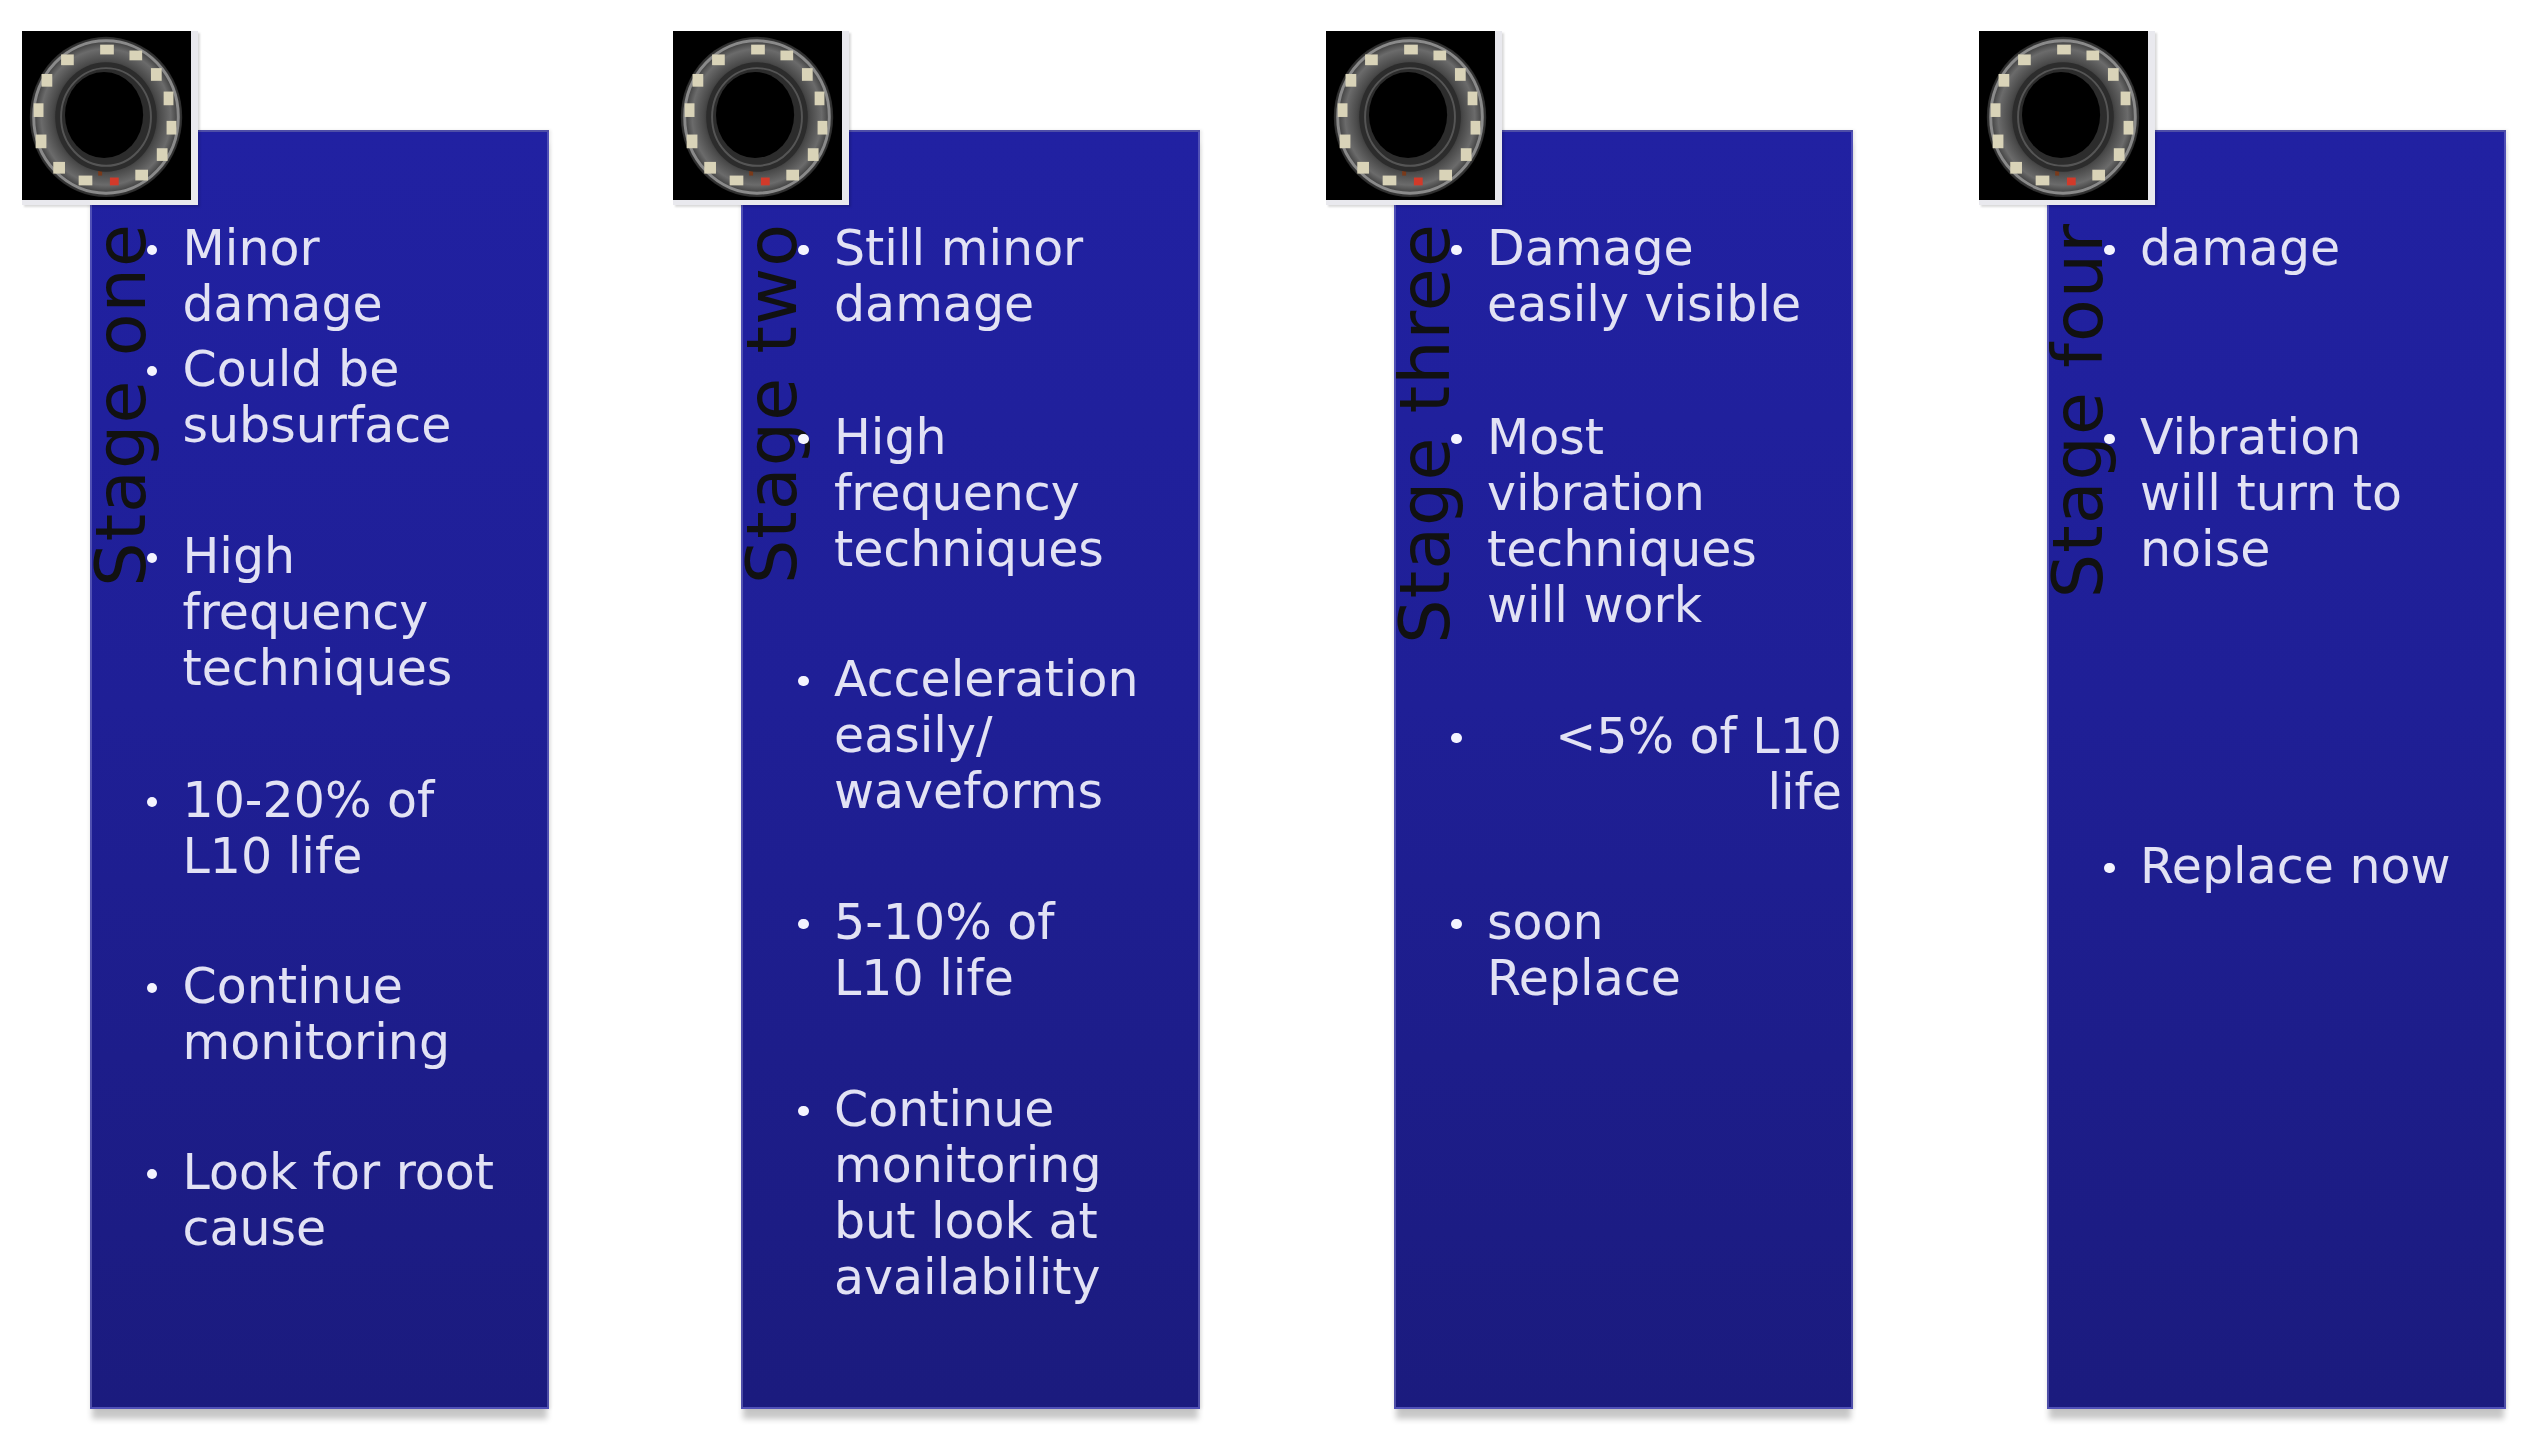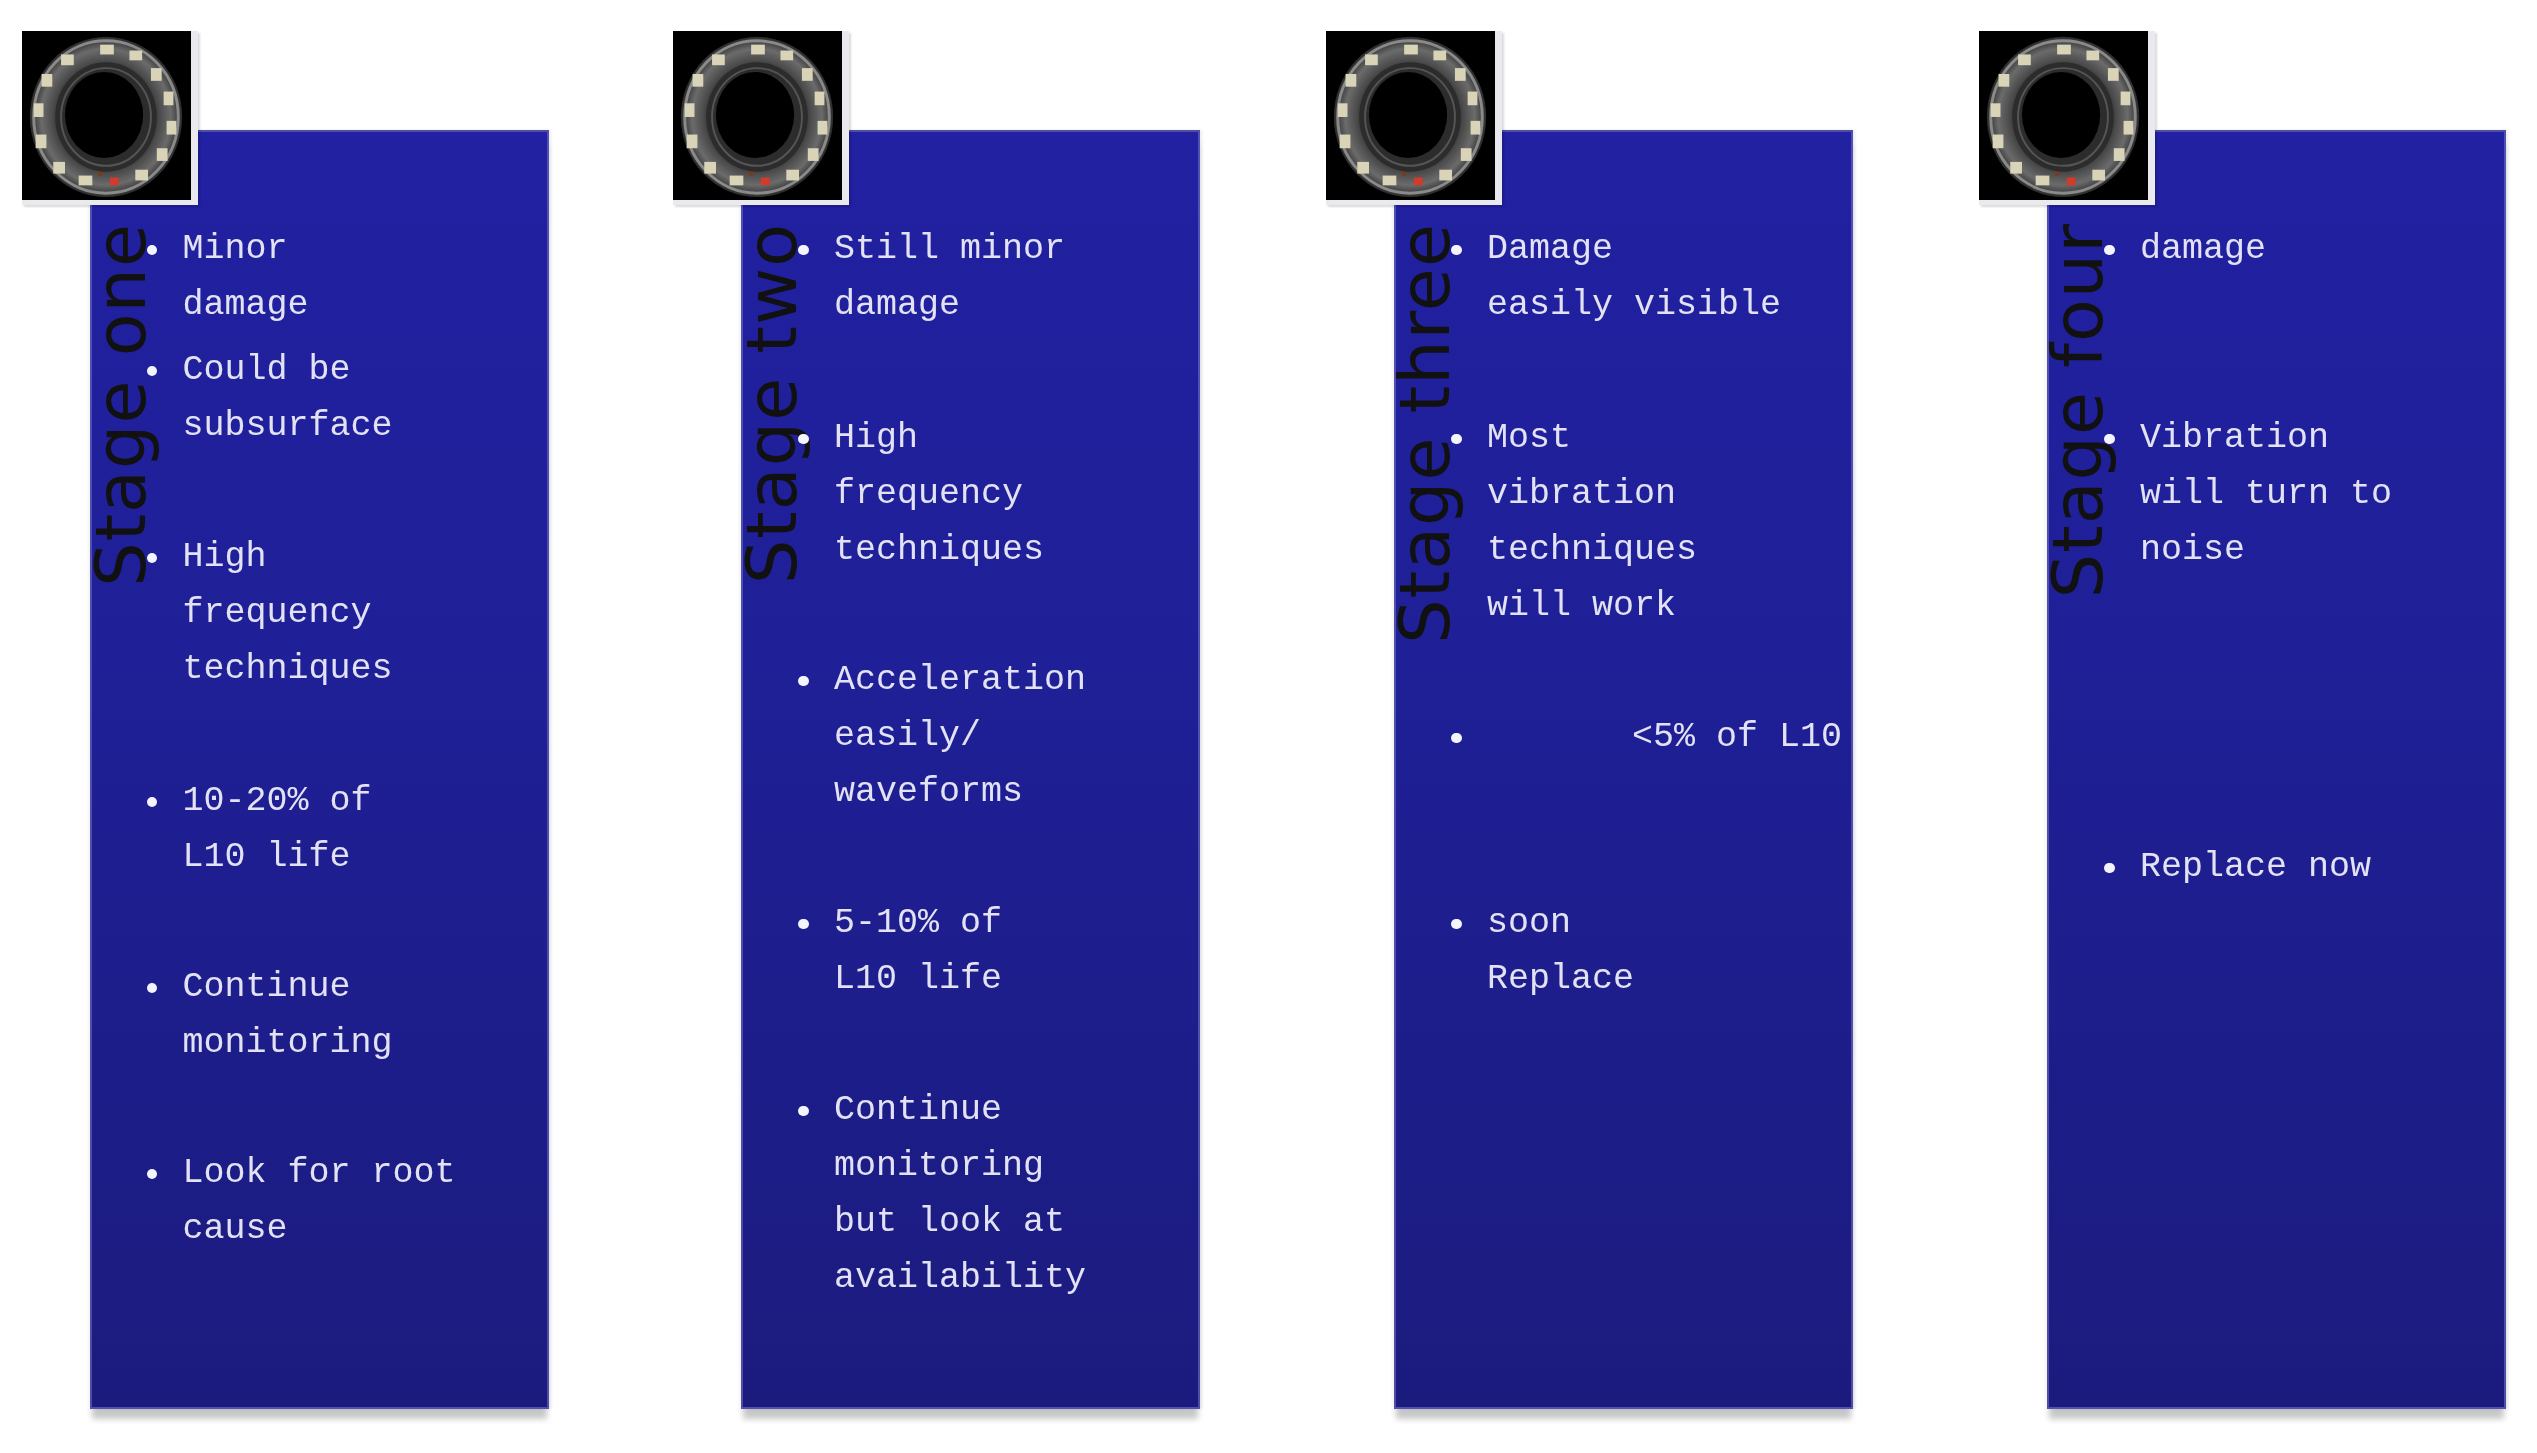--- a/index.html
+++ b/index.html
@@ -20,21 +20,21 @@
   }
   .photo svg { display: block; width: 169px; height: 169px; }
   .stage-label {
     position: absolute; left: 66px; top: 223px;
     transform-origin: 0 0; transform: rotate(-90deg) translateX(-100%);
     white-space: nowrap; font-size: 70px; line-height: 66px; color: #111;
     font-weight: normal; letter-spacing: 1px;
   }
   .item {
     position: absolute; left: 125px; width: 391px;
-    color: #e2e2f4; font-size: 35px; line-height: 56px; white-space: nowrap; font-family: Liberation Mono, monospace;
+    color: #e2e2f4; font-size: 49px; line-height: 56px; white-space: nowrap;
   }
   .item .bullet {
     position: absolute; left: 0; top: 23.5px; width: 10.8px; height: 10.8px;
     background: #f4f4ff; border-radius: 50%;
   }
   .item .line { display: block; padding-left: 36px; }
 </style>
 </head>
 <body>
 
@@ -170,20 +170,21 @@
   <div class="item" style="top:410px;">
     <span class="bullet"></span>
     <span class="line">Most</span>
     <span class="line">vibration</span>
     <span class="line">techniques</span>
     <span class="line">will work</span>
   </div>
   <div class="item" style="top:709px;text-align:right;">
     <span class="bullet"></span>
     <span class="line">&lt;5% of L10</span>
+    <span class="line">life</span>
   </div>
   <div class="item" style="top:895px;">
     <span class="bullet"></span>
     <span class="line">soon</span>
     <span class="line">Replace</span>
   </div>
 </div>
 
 <div class="stage" style="left:1979px;">
   <div class="panel"></div>

